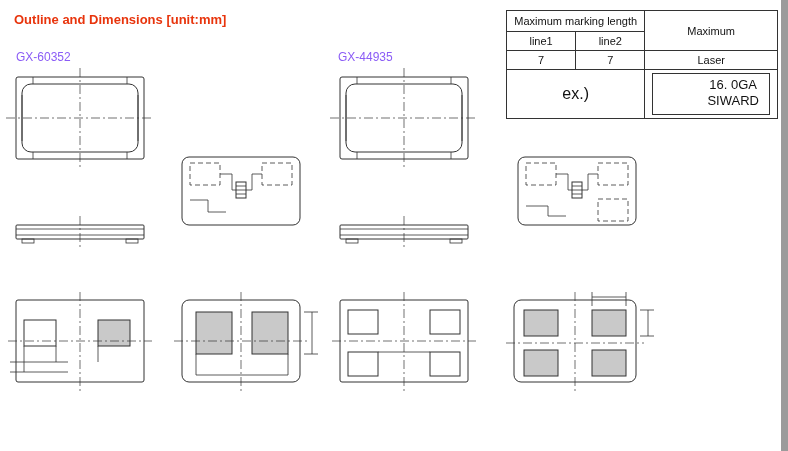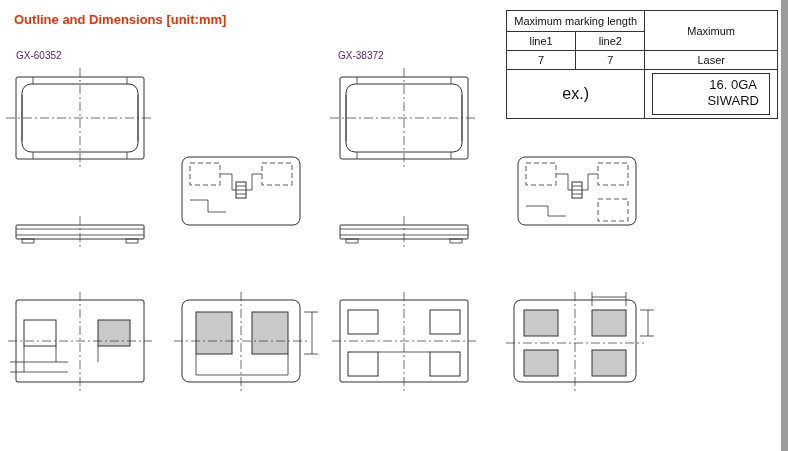--- a/index.html
+++ b/index.html
@@ -24,22 +24,22 @@
     left: 14px;
     top: 12px;
     font-size: 13px;
     font-weight: bold;
     color: #e8340c;
     letter-spacing: 0px;
     white-space: nowrap;
   }
   .part-label {
     position: absolute;
-    font-size: 10px;
-    color: #4c1d95;
+    font-size: 12px;
+    color: #8b5cf6;
     white-space: nowrap;
   }
   #label-left  { left: 16px;  top: 50px; }
   #label-right { left: 338px; top: 50px; }
 
   
   #marking-table {
     position: absolute;
     left: 506px;
     top: 10px;
@@ -89,21 +89,21 @@
   .pad-fill  { fill: #c9c9c9; }
 </style>
 </head>
 <body>
 
 <div id="page">
 
   <div class="title">Outline and Dimensions [unit:mm]</div>
 
   <div class="part-label" id="label-left">GX-60352</div>
-  <div class="part-label" id="label-right">GX-38372</div>
+  <div class="part-label" id="label-right">GX-44935</div>
 
   <table id="marking-table">
     <tbody>
         <tr>
       <td class="hdr-span" colspan="2">Maximum marking length</td>
       <td rowspan="2">Maximum</td>
     </tr>
     <tr>
       <td>line1</td>
       <td>line2</td>

